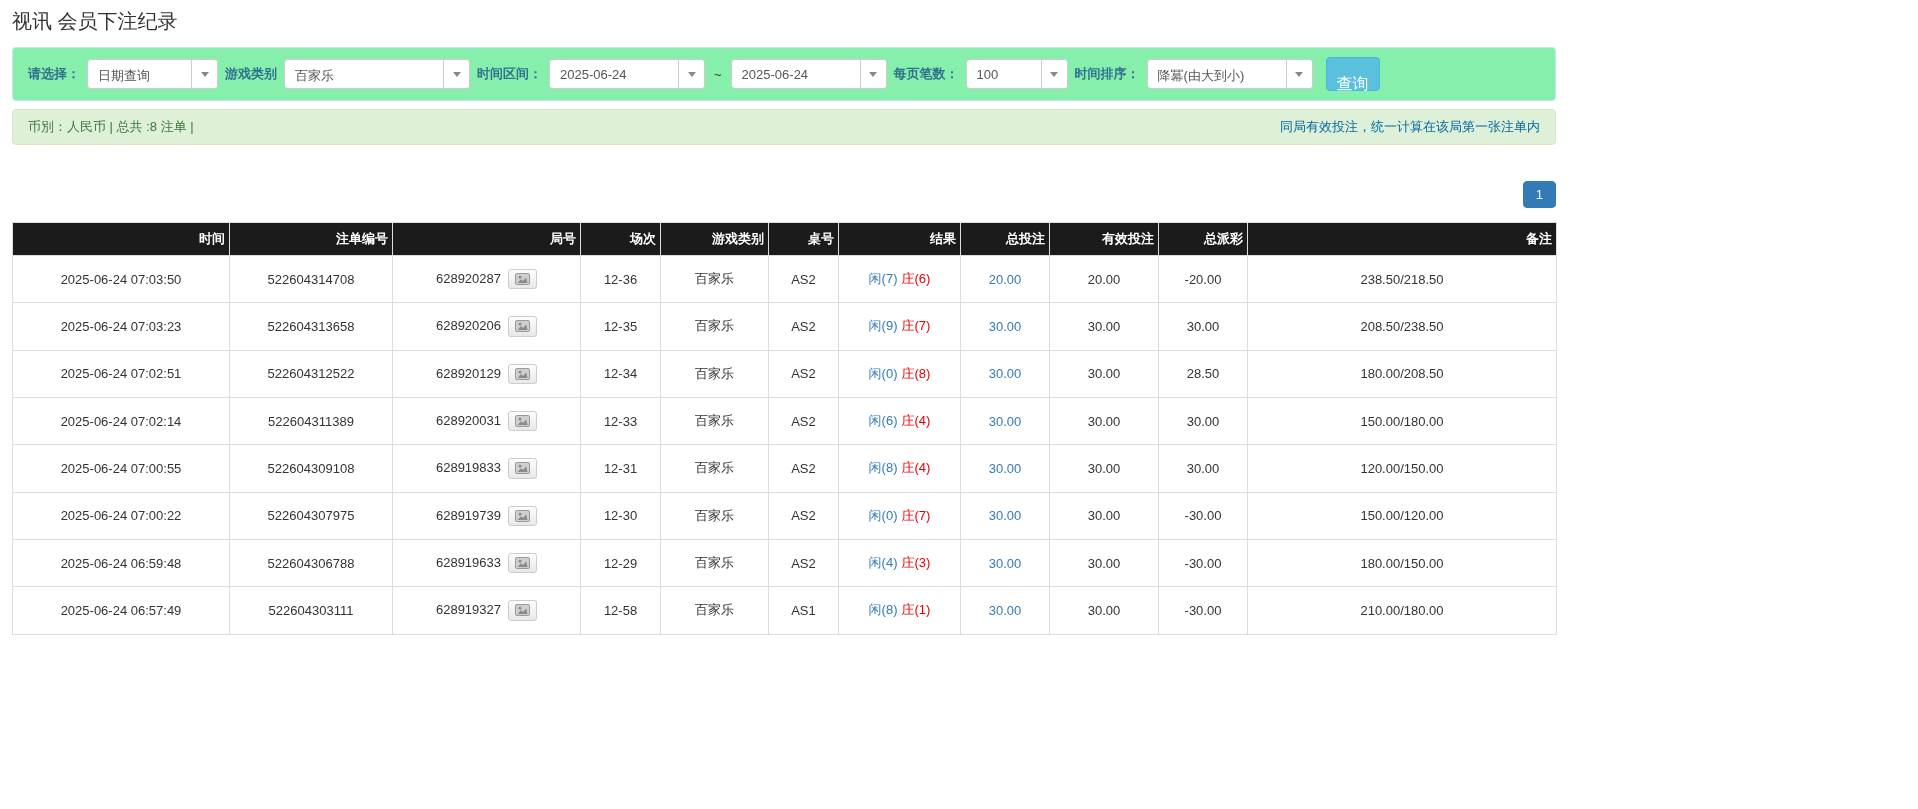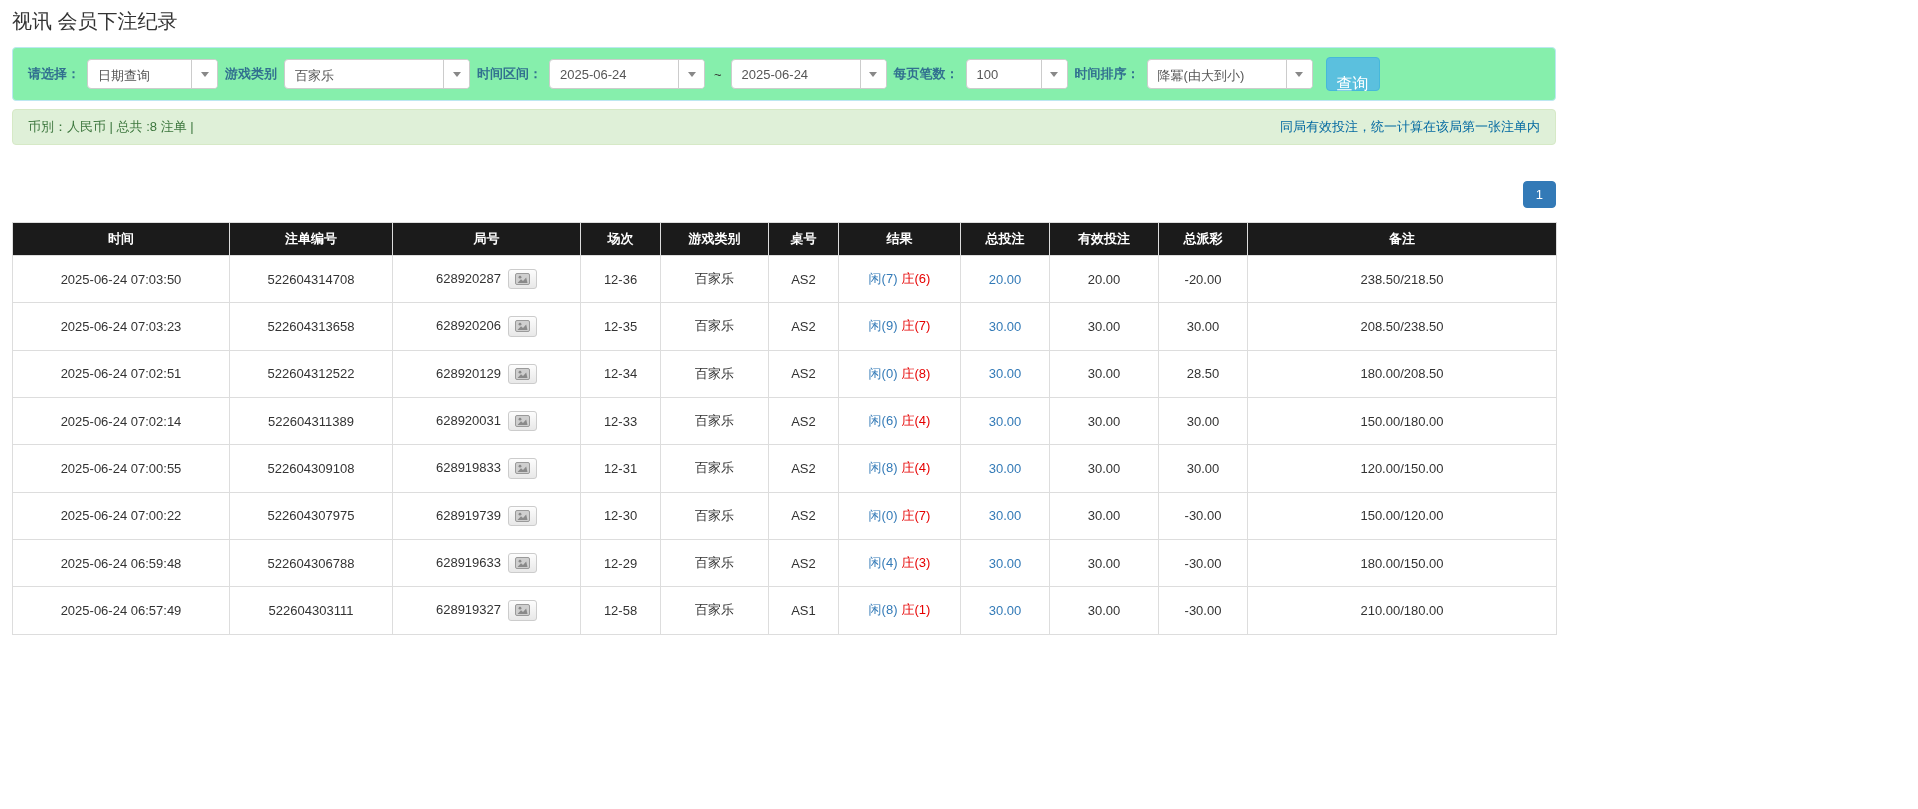--- a/index.html
+++ b/index.html
@@ -114,21 +114,21 @@
     border-collapse: collapse;
     table-layout: fixed;
   }
   table.records thead th {
     background: #1b1b1b;
     color: #fff;
     font-size: 13px;
     font-weight: bold;
     padding: 7px 4px;
     border: 1px solid #ddd;
-    text-align: center;
+    text-align: right;
   }
   table.records tbody td {
     background: #fff;
     border: 1px solid #ddd;
     font-size: 13px;
     color: #333;
     text-align: center;
     padding: 13px 4px;
     overflow: hidden;
     white-space: nowrap;

